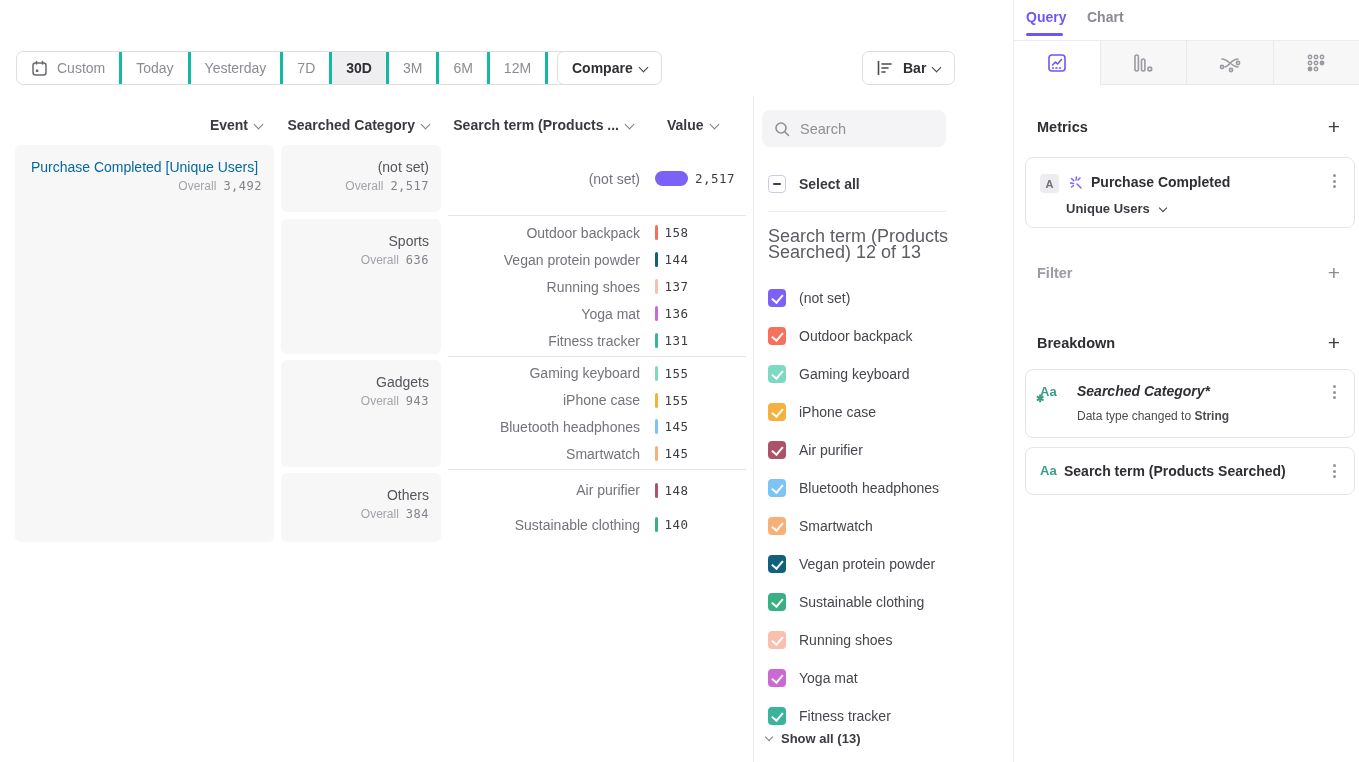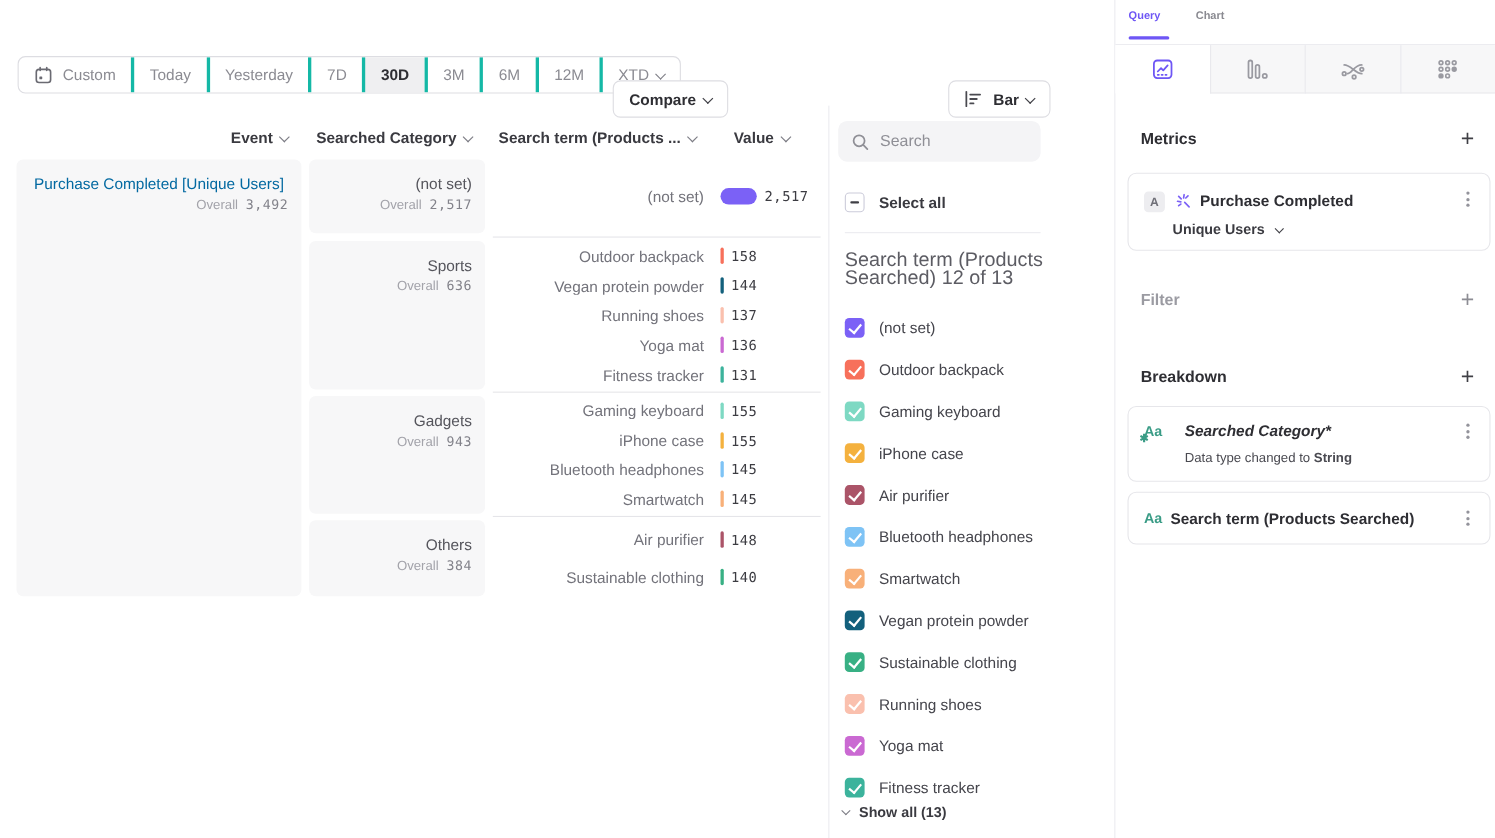--- a/index.html
+++ b/index.html
@@ -17,21 +17,21 @@
   
   .tb-group { position:absolute; left:16px; top:51px; height:34px; display:flex;
     border:1px solid #dddde2; border-radius:7px; background:#fff; overflow:hidden; align-items:stretch; }
   .seg { display:flex; align-items:center; padding:0 14px; font-size:14px; color:#8b8b92;
     border-left:3px solid #14b8a6; cursor:pointer; white-space:nowrap; }
   .seg:first-child { border-left:none; }
   .seg.sel { background:#efeff1; color:#2e2e33; font-weight:700; }
   .seg svg { margin-right:9px; }
   .btn { position:absolute; height:34px; display:flex; align-items:center; padding:0 14px;
     border:1px solid #dddde2; border-radius:7px; background:#fff; font-size:14px;
-    color:#2e2e33; font-weight:600; cursor:pointer;margin-top:22px; }
+    color:#2e2e33; font-weight:600; cursor:pointer; }
 
   
   .col-h { position:absolute; top:117px; font-size:14px; font-weight:700; color:#3a3a40; }
 
   
   .gcard { position:absolute; background:#f7f7f8; border-radius:6px; text-align:right;
     padding:14px 12px 0 12px; }
   .gcard .nm { font-size:14px; color:#55555c; margin-bottom:4px; }
   .ov { font-size:12px; color:#a3a3aa; }
   .ov b { font-weight:400; color:#82828a; margin-left:7px; letter-spacing:.5px; }
@@ -67,21 +67,21 @@
   .cb::after { content:""; position:absolute; left:5.5px; top:2.5px; width:4.5px; height:9px;
     border-right:2px solid #fff; border-bottom:2px solid #fff; transform:rotate(40deg); }
   .cb.pattern { background-image:radial-gradient(rgba(255,255,255,.5) 1px, transparent 1.3px);
     background-size:4px 4px; }
   .leg-item .txt { font-size:14px; color:#45454c; }
   .showall { position:absolute; left:766px; top:731px; display:flex; align-items:center;
     font-size:13px; font-weight:700; color:#3a3a40; cursor:pointer; }
   .showall .chev { margin:0 9px 3px 0; width:6px; height:6px; }
 
   
-  .qtab { position:absolute; top:9px; font-size:10px; font-weight:700; cursor:pointer; }
+  .qtab { position:absolute; top:9px; font-size:14px; font-weight:700; cursor:pointer; }
   .qtab.on { color:#6e56f5; }
   .qtab.off { color:#8a8a91; font-weight:600; }
   .underline { position:absolute; left:1026px; top:33px; width:37px; height:3px;
     border-radius:2px; background:#6e56f5; }
   .icontabs { position:absolute; left:1014px; top:41px; width:345px; height:44px; display:flex; }
   .itab { flex:1; display:flex; align-items:center; justify-content:center;
     background:#f7f7f8; border-left:1px solid #e9e9ed; border-bottom:1px solid #e9e9ed; cursor:pointer; }
   .itab:first-child { border-left:none; }
   .itab.on { background:#fff; border-bottom:none; }
   .sec-h { position:absolute; left:1037px; font-size:14.5px; font-weight:700; color:#2e2e33; }

